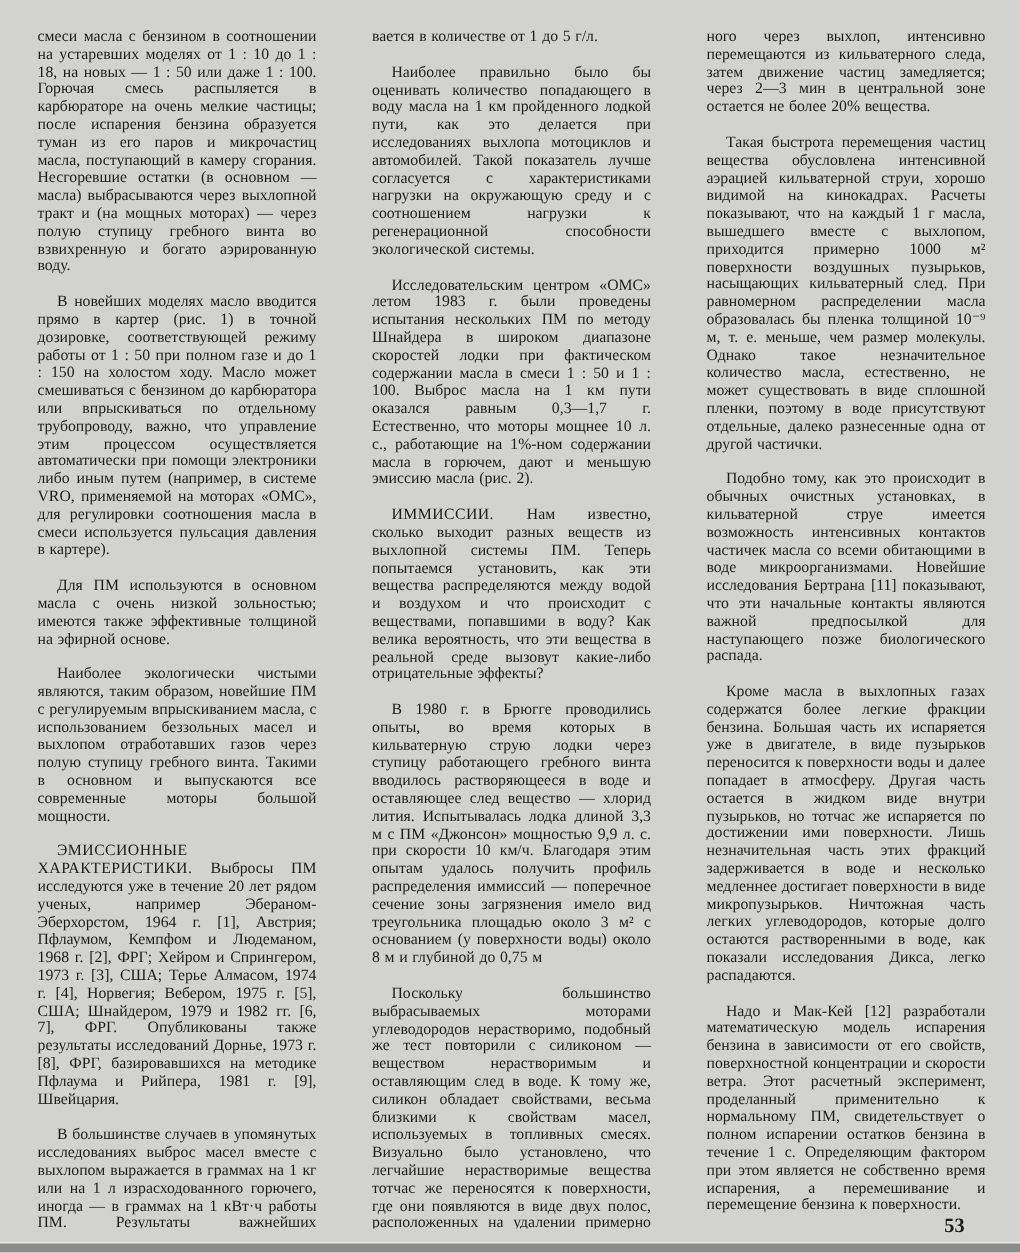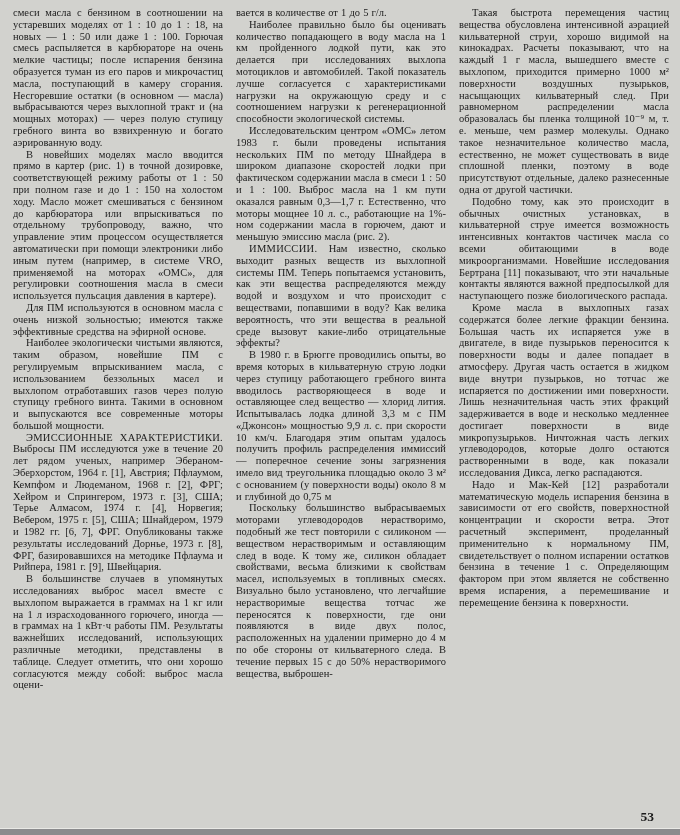--- a/index.html
+++ b/index.html
@@ -25,31 +25,31 @@
     height: 812px;
     overflow: hidden;
     text-align: justify;
     font-size: 10.5px;
     line-height: 11.8px;
     hyphens: auto;
     -webkit-hyphens: auto;
     word-spacing: 0.5px;
   }
   .para {
-    margin: 0;
+    margin: 12px;
     text-indent: 13px;
   }
   .para.continued { text-indent: 0; }
   .run-in {
     font-weight: normal;
     letter-spacing: 0.3px;
   }
   .page-number {
     position: absolute;
-    right: 26px;
+    right: 37px;
     bottom: 10px;
     font-weight: bold;
     font-size: 13.5px;
     font-family: "Liberation Serif", "DejaVu Serif", serif;
   }
   .scan-edge-shadow {
     position: absolute;
     left: 0;
     right: 0;
     bottom: 0;
@@ -59,34 +59,35 @@
   }
 </style>
 </head>
 <body>
 
 <div class="page" style="background: rgb(210, 210, 206); color: rgb(28, 28, 28);">
   <div class="columns">
     <div class="column">
         <p class="para continued">смеси масла с бензином в соотношении на устаревших моделях от 1 : 10 до 1 : 18, на новых — 1 : 50 или даже 1 : 100. Горючая смесь распыляется в карбюраторе на очень мелкие частицы; после испарения бензина образуется туман из его паров и микрочастиц масла, поступающий в камеру сгорания. Несгоревшие остатки (в основном — масла) выбрасываются через выхлопной тракт и (на мощных моторах) — через полую ступицу гребного винта во взвихренную и богато аэрированную воду.</p>
         <p class="para">В новейших моделях масло вводится прямо в картер (рис. 1) в точной дозировке, соответствующей режиму работы от 1 : 50 при полном газе и до 1 : 150 на холостом ходу. Масло может смешиваться с бензином до карбюратора или впрыскиваться по отдельному трубопроводу, важно, что управление этим процессом осуществляется автоматически при помощи электроники либо иным путем (например, в системе VRO, применяемой на моторах «ОМС», для регулировки соотношения масла в смеси используется пульсация давления в картере).</p>
-        <p class="para">Для ПМ используются в основном масла с очень низкой зольностью; имеются также эффективные средства на эфирной основе.</p>
+        <p class="para">Для ПМ используются в основном масла с очень низкой зольностью; имеются также эффективные толщиной на эфирной основе.</p>
         <p class="para">Наиболее экологически чистыми являются, таким образом, новейшие ПМ с регулируемым впрыскиванием масла, с использованием беззольных масел и выхлопом отработавших газов через полую ступицу гребного винта. Такими в основном и выпускаются все современные моторы большой мощности.</p>
         <p class="para"><span class="run-in">ЭМИССИОННЫЕ ХАРАКТЕРИСТИКИ. </span>Выбросы ПМ исследуются уже в течение 20 лет рядом ученых, например Эбераном-Эберхорстом, 1964 г. [1], Австрия; Пфлаумом, Кемпфом и Людеманом, 1968 г. [2], ФРГ; Хейром и Спрингером, 1973 г. [3], США; Терье Алмасом, 1974 г. [4], Норвегия; Вебером, 1975 г. [5], США; Шнайдером, 1979 и 1982 гг. [6, 7], ФРГ. Опубликованы также результаты исследований Дорнье, 1973 г. [8], ФРГ, базировавшихся на методике Пфлаума и Рийпера, 1981 г. [9], Швейцария.</p>
         <p class="para">В большинстве случаев в упомянутых исследованиях выброс масел вместе с выхлопом выражается в граммах на 1 кг или на 1 л израсходованного горючего, иногда — в граммах на 1 кВт·ч работы ПМ. Результаты важнейших исследований, использующих различные методики, представлены в таблице. Следует отметить, что они хорошо согласуются между собой: выброс масла оцени-</p>
       </div>
     <div class="column">
         <p class="para continued">вается в количестве от 1 до 5 г/л.</p>
         <p class="para">Наиболее правильно было бы оценивать количество попадающего в воду масла на 1 км пройденного лодкой пути, как это делается при исследованиях выхлопа мотоциклов и автомобилей. Такой показатель лучше согласуется с характеристиками нагрузки на окружающую среду и с соотношением нагрузки к регенерационной способности экологической системы.</p>
         <p class="para">Исследовательским центром «ОМС» летом 1983 г. были проведены испытания нескольких ПМ по методу Шнайдера в широком диапазоне скоростей лодки при фактическом содержании масла в смеси 1 : 50 и 1 : 100. Выброс масла на 1 км пути оказался равным 0,3—1,7 г. Естественно, что моторы мощнее 10 л. с., работающие на 1%-ном содержании масла в горючем, дают и меньшую эмиссию масла (рис. 2).</p>
         <p class="para"><span class="run-in">ИММИССИИ. </span>Нам известно, сколько выходит разных веществ из выхлопной системы ПМ. Теперь попытаемся установить, как эти вещества распределяются между водой и воздухом и что происходит с веществами, попавшими в воду? Как велика вероятность, что эти вещества в реальной среде вызовут какие-либо отрицательные эффекты?</p>
         <p class="para">В 1980 г. в Брюгге проводились опыты, во время которых в кильватерную струю лодки через ступицу работающего гребного винта вводилось растворяющееся в воде и оставляющее след вещество — хлорид лития. Испытывалась лодка длиной 3,3 м с ПМ «Джонсон» мощностью 9,9 л. с. при скорости 10 км/ч. Благодаря этим опытам удалось получить профиль распределения иммиссий — поперечное сечение зоны загрязнения имело вид треугольника площадью около 3 м² с основанием (у поверхности воды) около 8 м и глубиной до 0,75 м</p>
         <p class="para">Поскольку большинство выбрасываемых моторами углеводородов нерастворимо, подобный же тест повторили с силиконом — веществом нерастворимым и оставляющим след в воде. К тому же, силикон обладает свойствами, весьма близкими к свойствам масел, используемых в топливных смесях. Визуально было установлено, что легчайшие нерастворимые вещества тотчас же переносятся к поверхности, где они появляются в виде двух полос, расположенных на удалении примерно до 4 м по обе стороны от кильватерного следа. В течение первых 15 с до 50% нерастворимого вещества, выброшен-</p>
       </div>
     <div class="column">
+        <p class="para continued">ного через выхлоп, интенсивно перемещаются из кильватерного следа, затем движение частиц замедляется; через 2—3 мин в центральной зоне остается не более 20% вещества.</p>
         <p class="para">Такая быстрота перемещения частиц вещества обусловлена интенсивной аэрацией кильватерной струи, хорошо видимой на кинокадрах. Расчеты показывают, что на каждый 1 г масла, вышедшего вместе с выхлопом, приходится примерно 1000 м² поверхности воздушных пузырьков, насыщающих кильватерный след. При равномерном распределении масла образовалась бы пленка толщиной 10⁻⁹ м, т. е. меньше, чем размер молекулы. Однако такое незначительное количество масла, естественно, не может существовать в виде сплошной пленки, поэтому в воде присутствуют отдельные, далеко разнесенные одна от другой частички.</p>
         <p class="para">Подобно тому, как это происходит в обычных очистных установках, в кильватерной струе имеется возможность интенсивных контактов частичек масла со всеми обитающими в воде микроорганизмами. Новейшие исследования Бертрана [11] показывают, что эти начальные контакты являются важной предпосылкой для наступающего позже биологического распада.</p>
         <p class="para">Кроме масла в выхлопных газах содержатся более легкие фракции бензина. Большая часть их испаряется уже в двигателе, в виде пузырьков переносится к поверхности воды и далее попадает в атмосферу. Другая часть остается в жидком виде внутри пузырьков, но тотчас же испаряется по достижении ими поверхности. Лишь незначительная часть этих фракций задерживается в воде и несколько медленнее достигает поверхности в виде микропузырьков. Ничтожная часть легких углеводородов, которые долго остаются растворенными в воде, как показали исследования Дикса, легко распадаются.</p>
         <p class="para">Надо и Мак-Кей [12] разработали математическую модель испарения бензина в зависимости от его свойств, поверхностной концентрации и скорости ветра. Этот расчетный эксперимент, проделанный применительно к нормальному ПМ, свидетельствует о полном испарении остатков бензина в течение 1 с. Определяющим фактором при этом является не собственно время испарения, а перемешивание и перемещение бензина к поверхности.</p>
       </div>
   </div>
   <div class="page-number">53</div>
   <div class="scan-edge-shadow" style="background: rgb(139, 139, 141);"></div>
 </div>
 

